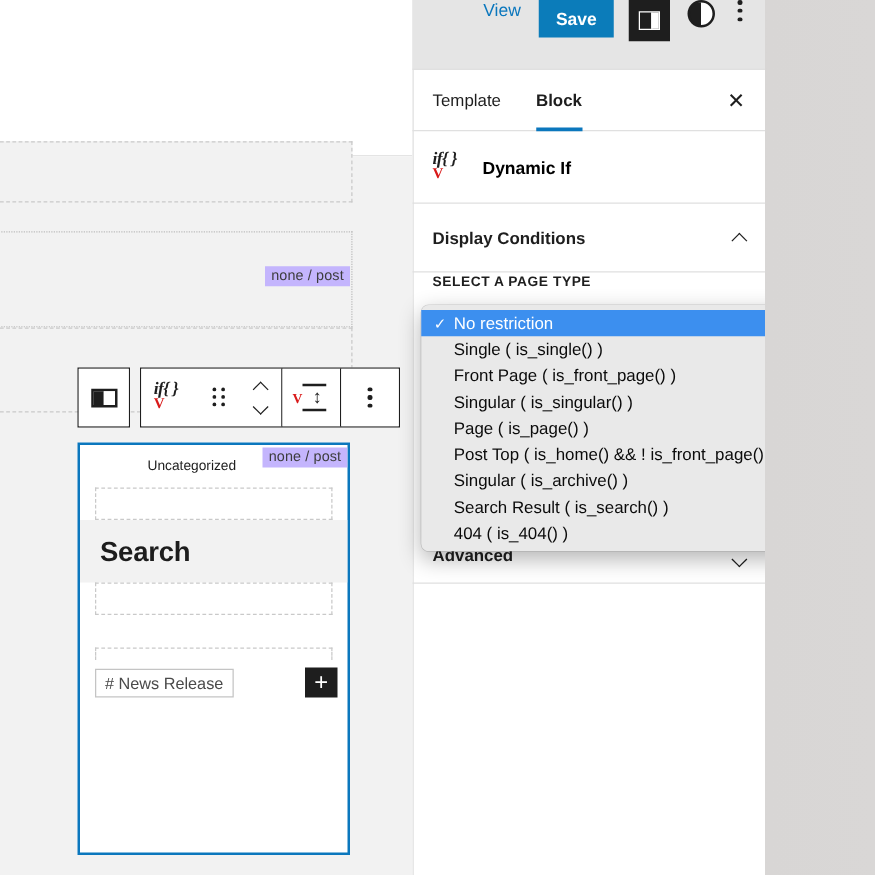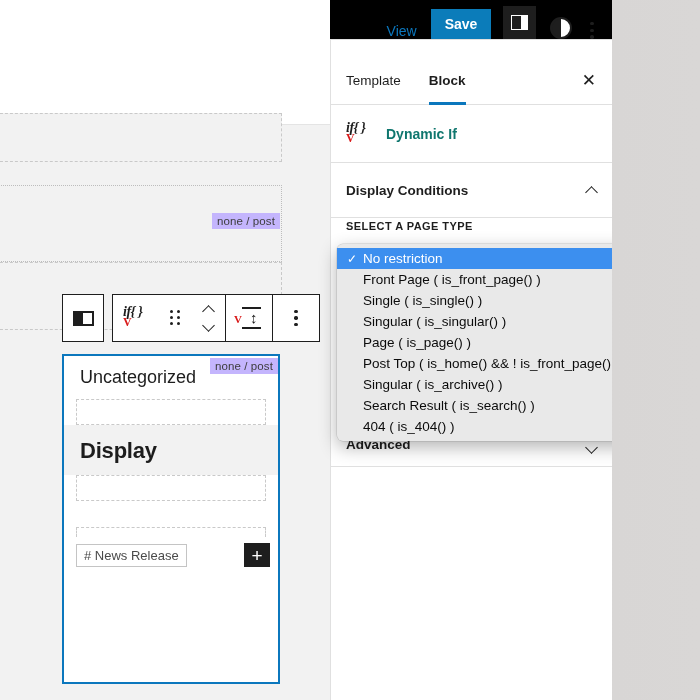--- a/index.html
+++ b/index.html
@@ -116,21 +116,21 @@
 
   
   .widget-group {
     position: absolute; left: 62px; top: 354px; width: 218px; height: 330px;
     border: 2px solid #0b77bd; background: #fff; overflow: hidden;
   }
   .wg-title {
     background: #f2f2f2; padding: 13px 16px 11px 16px;
     font-size: 22px; font-weight: bold; color: #1d1d1d; letter-spacing: -.2px;
   }
-  .wg-item { padding: 11px 16px; font-size: 18px; color: #1d1d1d; }
+  .wg-item { padding: 11px 16px; font-size: 11px; color: #1d1d1d; margin-left: 38px; }
   .wg-gap { height: 26px; margin: 0 12px; border: 1px dashed #c9c9c9; }
   .wg-blank { height: 26px; }
   .wg-taggap { margin: 0 12px; height: 10px; border: 1px dashed #c9c9c9; border-bottom: 0; }
   .tag-row {
     display: flex; align-items: center; justify-content: space-between;
     padding: 6px 8px 8px 12px;
   }
   .tag-chip {
     border: 1px solid #c4c4c4; background: #fff; color: #4a4a4a;
     font-size: 13px; padding: 3px 7px; white-space: nowrap;
@@ -143,23 +143,23 @@
   .wg-none-post {
     position: absolute; right: 0px; top: 2px;
   }
 
   
   .sidebar {
     position: absolute; left: 330px; top: 0; width: 282px; height: 700px;
     background: #ffffff; border-left: 1px solid #e0e0e0;
   }
   .top-bar {
-    position: absolute; left: 330px; top: 0; width: 282px; height: 40px;
-    background: #000000; border-bottom: 1px solid #e0e0e0;
-    display: flex; align-items: flex-end; justify-content: flex-end; gap: 0px;
+    position: absolute; left: 330px; top: 0; width: 282px; height: 56px;
+    background: #e5e5e5; border-bottom: 1px solid #e0e0e0;
+    display: flex; align-items: flex-start; justify-content: flex-end; gap: 0px;
     padding-right: 10px;
   }
   .tb-view { color: #0b77bd; font-size: 14px; padding: 0 14px; }
   .tb-save {
     background: #0b7cba; color: #fff; font-size: 14px; font-weight: 600;
     padding: 7px 14px; margin-right: 12px;
   }
   .icon-sq {
     width: 33px; height: 33px; background: #1e1e1e; display: flex;
     align-items: center; justify-content: center; margin-right: 14px;
@@ -192,21 +192,21 @@
   .sb-close {
     margin-left: auto; margin-right: 16px; font-size: 17px; color: #1e1e1e;
     line-height: 1;
   }
 
   .sb-blockrow {
     position: absolute; left: 330px; top: 105px; width: 282px; height: 58px;
     display: flex; align-items: center; padding-left: 16px;
     border-bottom: 1px solid #e0e0e0;
   }
-  .sb-blockrow .label { font-size: 14px; font-weight: 600; color: #0f766e; margin-left: 14px; }
+  .sb-blockrow .label { font-size: 14px; font-weight: 600; color: #000000; margin-left: 14px; }
 
   .sb-panel-head {
     position: absolute; left: 330px; top: 164px; width: 282px; height: 54px;
     display: flex; align-items: center; padding: 0 16px;
     border-bottom: 1px solid #e0e0e0;
   }
   .sb-panel-head .t { font-size: 13.5px; font-weight: 600; color: #1e1e1e; }
   .caret-up {
     margin-left: auto; width: 9px; height: 9px;
     border-left: 1.7px solid #1e1e1e; border-top: 1.7px solid #1e1e1e;
@@ -321,21 +321,21 @@
           </div>
         </div>
       </div>
 
       <div class="widget-group">
         <div class="wg-none-post none-post-tag">none / post</div>
 
         <div class="wg-item">Uncategorized</div>
         <div class="wg-gap"></div>
 
-        <div class="wg-title">Display</div>
+        <div class="wg-title">Search</div>
         <div class="wg-gap"></div>
         <div class="wg-blank"></div>
 
         <div class="wg-taggap"></div>
         <div class="tag-row">
           <span class="tag-chip"># News Release</span>
           <span class="tag-add">+</span>
         </div>
       </div>
     </div>
@@ -384,25 +384,25 @@
     <div class="sb-advanced-caret"></div>
     <div class="sb-advanced-rule"></div>
 
     <div class="dropdown">
       <div class="dd-item sel">
         <span class="chk">✓</span>
         <span>No restriction</span>
       </div>
       <div class="dd-item">
         <span class="chk"></span>
+        <span>Single ( is_single() )</span>
+      </div>
+      <div class="dd-item">
+        <span class="chk"></span>
         <span>Front Page ( is_front_page() )</span>
-      </div>
-      <div class="dd-item">
-        <span class="chk"></span>
-        <span>Single ( is_single() )</span>
       </div>
       <div class="dd-item">
         <span class="chk"></span>
         <span>Singular ( is_singular() )</span>
       </div>
       <div class="dd-item">
         <span class="chk"></span>
         <span>Page ( is_page() )</span>
       </div>
       <div class="dd-item">

